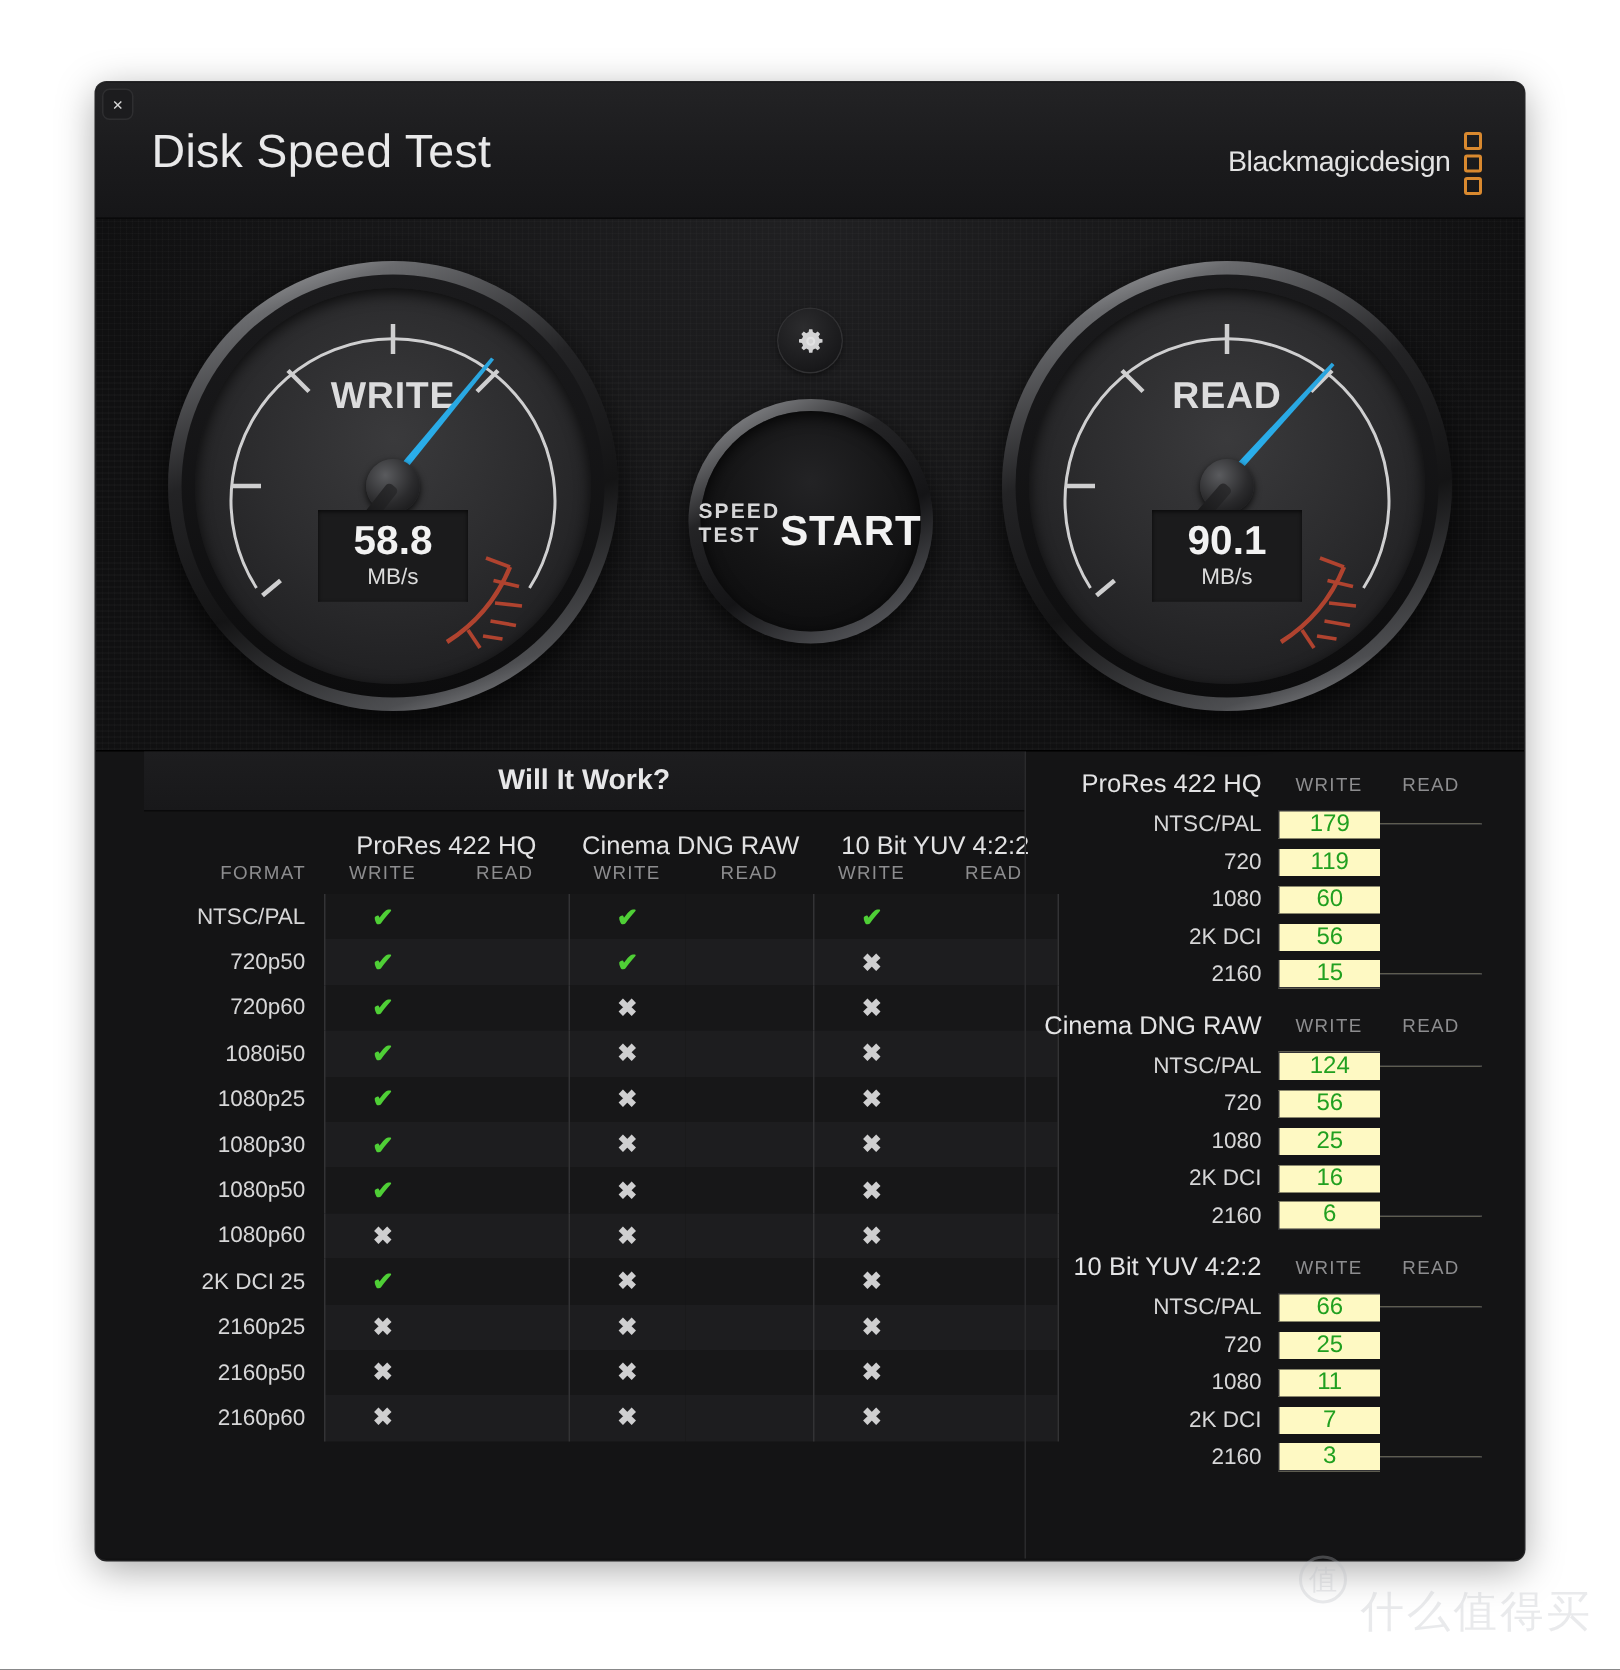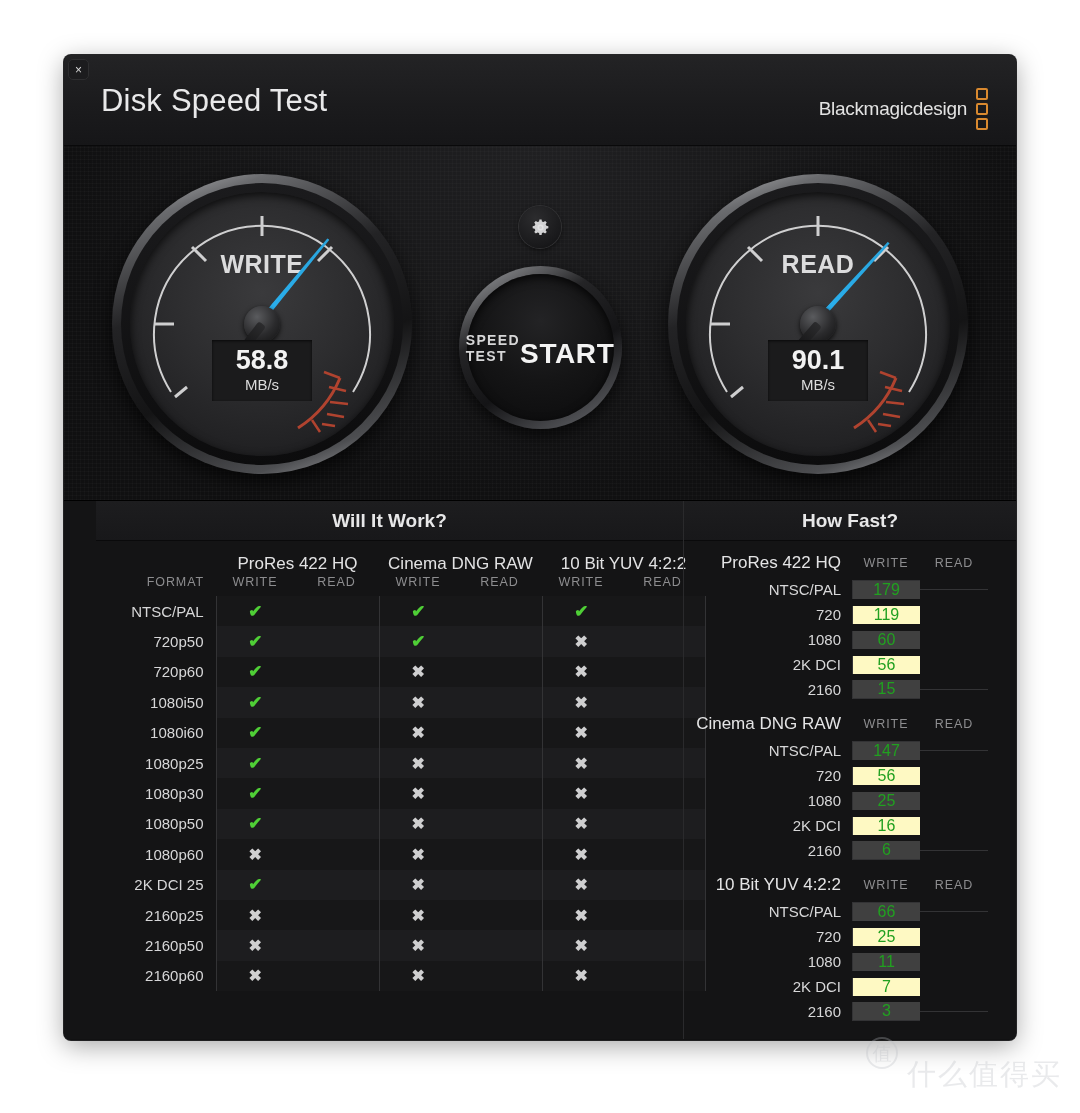--- a/index.html
+++ b/index.html
@@ -327,21 +327,21 @@
     font-size: 12.5px;
     letter-spacing: 0.9px;
     color: #8d8d8f;
   }
   .hf-body .wcol {
     color: #21a020;
     font-size: 16px;
     border-left: 1px solid #333335;
   }
   .hf-body .rcol { border-right: 1px solid #333335; }
-  .hf-body .row-odd  .wcol, .hf-body .row-odd  .rcol { background: #404040; }
+  .hf-body .row-odd  .wcol, .hf-body .row-odd  .rcol { background: #fef9c3; }
   .hf-body .row-even .wcol, .hf-body .row-even .rcol { background: #fef9c3; }
   .hf-body .first .wcol, .hf-body .first .rcol { border-top: 1px solid #333335; }
   .hf-body .last  .wcol, .hf-body .last  .rcol { border-bottom: 1px solid #333335; }
 
   
   #watermark {
     position: absolute;
     right: 18px;
     bottom: 18px;
     display: flex;
@@ -536,29 +536,20 @@
             <tr>
               <td class="fmt">1080i50</td>
               <td class="cell cw"><span class="mark-yes">✔</span></td>
               <td class="cell"></td>
               <td class="cell cw"><span class="mark-no">✖</span></td>
               <td class="cell"></td>
               <td class="cell cw"><span class="mark-no">✖</span></td>
               <td class="cell last"></td>
             </tr>
             <tr>
-              <td class="fmt">1080i60</td>
-              <td class="cell cw"><span class="mark-yes">✔</span></td>
-              <td class="cell"></td>
-              <td class="cell cw"><span class="mark-no">✖</span></td>
-              <td class="cell"></td>
-              <td class="cell cw"><span class="mark-no">✖</span></td>
-              <td class="cell last"></td>
-            </tr>
-            <tr>
               <td class="fmt">1080p25</td>
               <td class="cell cw"><span class="mark-yes">✔</span></td>
               <td class="cell"></td>
               <td class="cell cw"><span class="mark-no">✖</span></td>
               <td class="cell"></td>
               <td class="cell cw"><span class="mark-no">✖</span></td>
               <td class="cell last"></td>
             </tr>
             <tr>
               <td class="fmt">1080p30</td>
@@ -621,21 +612,20 @@
               <td class="cell cw"><span class="mark-no">✖</span></td>
               <td class="cell"></td>
               <td class="cell cw"><span class="mark-no">✖</span></td>
               <td class="cell last"></td>
             </tr>
           </tbody>
       </table>
     </div>
 
     <div id="panel-right">
-      <div class="panel-title">How Fast?</div>
       <div id="hf-groups">
           <div class="hf-group">
             <div class="hf-row hf-head">
               <span class="name">ProRes 422 HQ</span>
               <span class="wcol">WRITE</span>
               <span class="rcol">READ</span>
             </div>
             <div class="hf-body">
               <div class="hf-row row-odd first">
                 <span class="name">NTSC/PAL</span>
@@ -666,21 +656,21 @@
           </div>
           <div class="hf-group">
             <div class="hf-row hf-head">
               <span class="name">Cinema DNG RAW</span>
               <span class="wcol">WRITE</span>
               <span class="rcol">READ</span>
             </div>
             <div class="hf-body">
               <div class="hf-row row-odd first">
                 <span class="name">NTSC/PAL</span>
-                <span class="wcol">147</span>
+                <span class="wcol">124</span>
                 <span class="rcol"></span>
               </div>
               <div class="hf-row row-even">
                 <span class="name">720</span>
                 <span class="wcol">56</span>
                 <span class="rcol"></span>
               </div>
               <div class="hf-row row-odd">
                 <span class="name">1080</span>
                 <span class="wcol">25</span>

